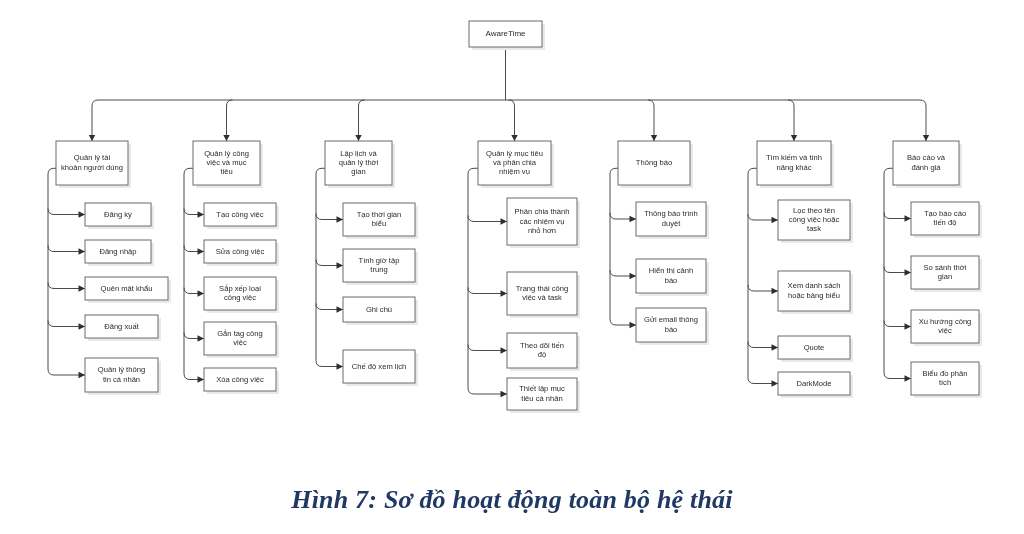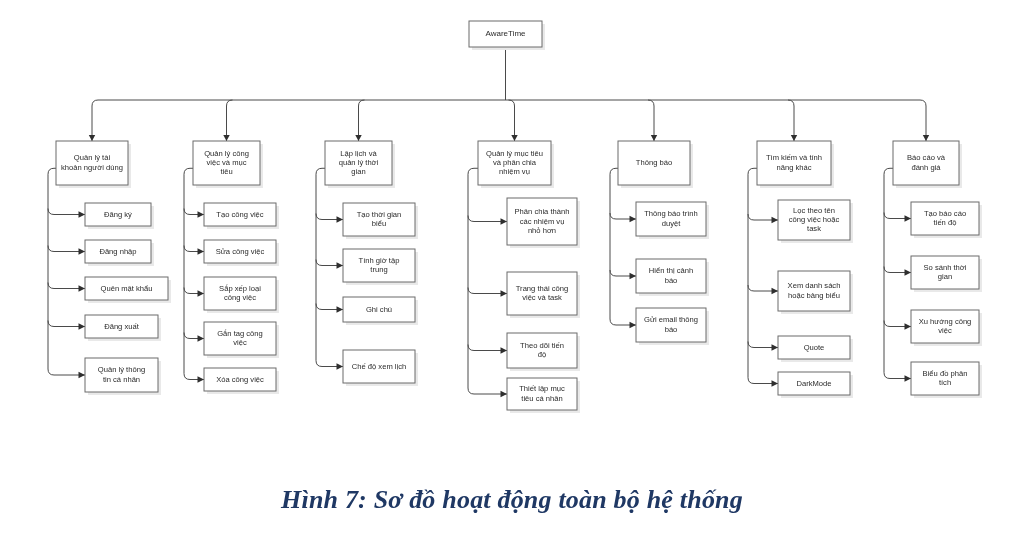--- a/index.html
+++ b/index.html
@@ -367,14 +367,14 @@
           <text x="926" y="158.4" class="node-label">Báo cáo và</text>
           <text x="926" y="167.6" class="node-label">đánh giá</text>
         </g>
         <g>
           <rect x="472" y="24" width="73" height="26" class="node-shadow"></rect>
           <rect x="469" y="21" width="73" height="26" class="node-rect"></rect>
           <text x="505.5" y="34" class="node-label root">AwareTime</text>
         </g>
       </g>
   </svg>
-  <div class="caption">Hình 7: Sơ đồ hoạt động toàn bộ hệ thống</div>
+  <div class="caption">Hình 7: Sơ đồ hoạt động toàn bộ hệ thái</div>
 </div>
 
 </body></html>

